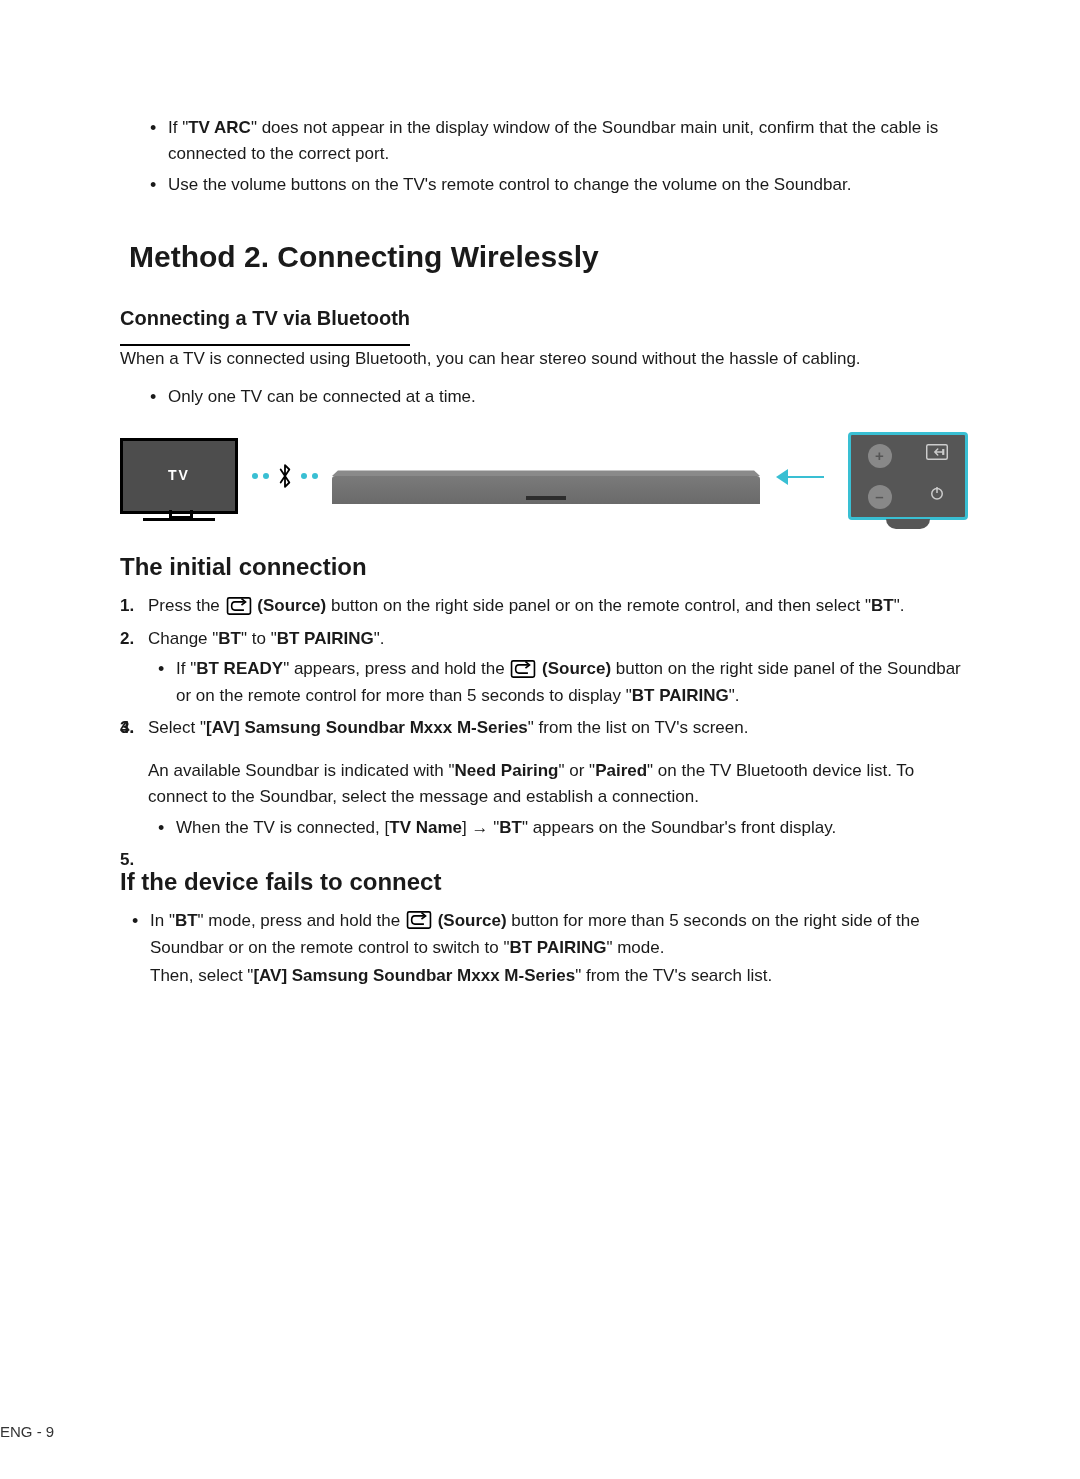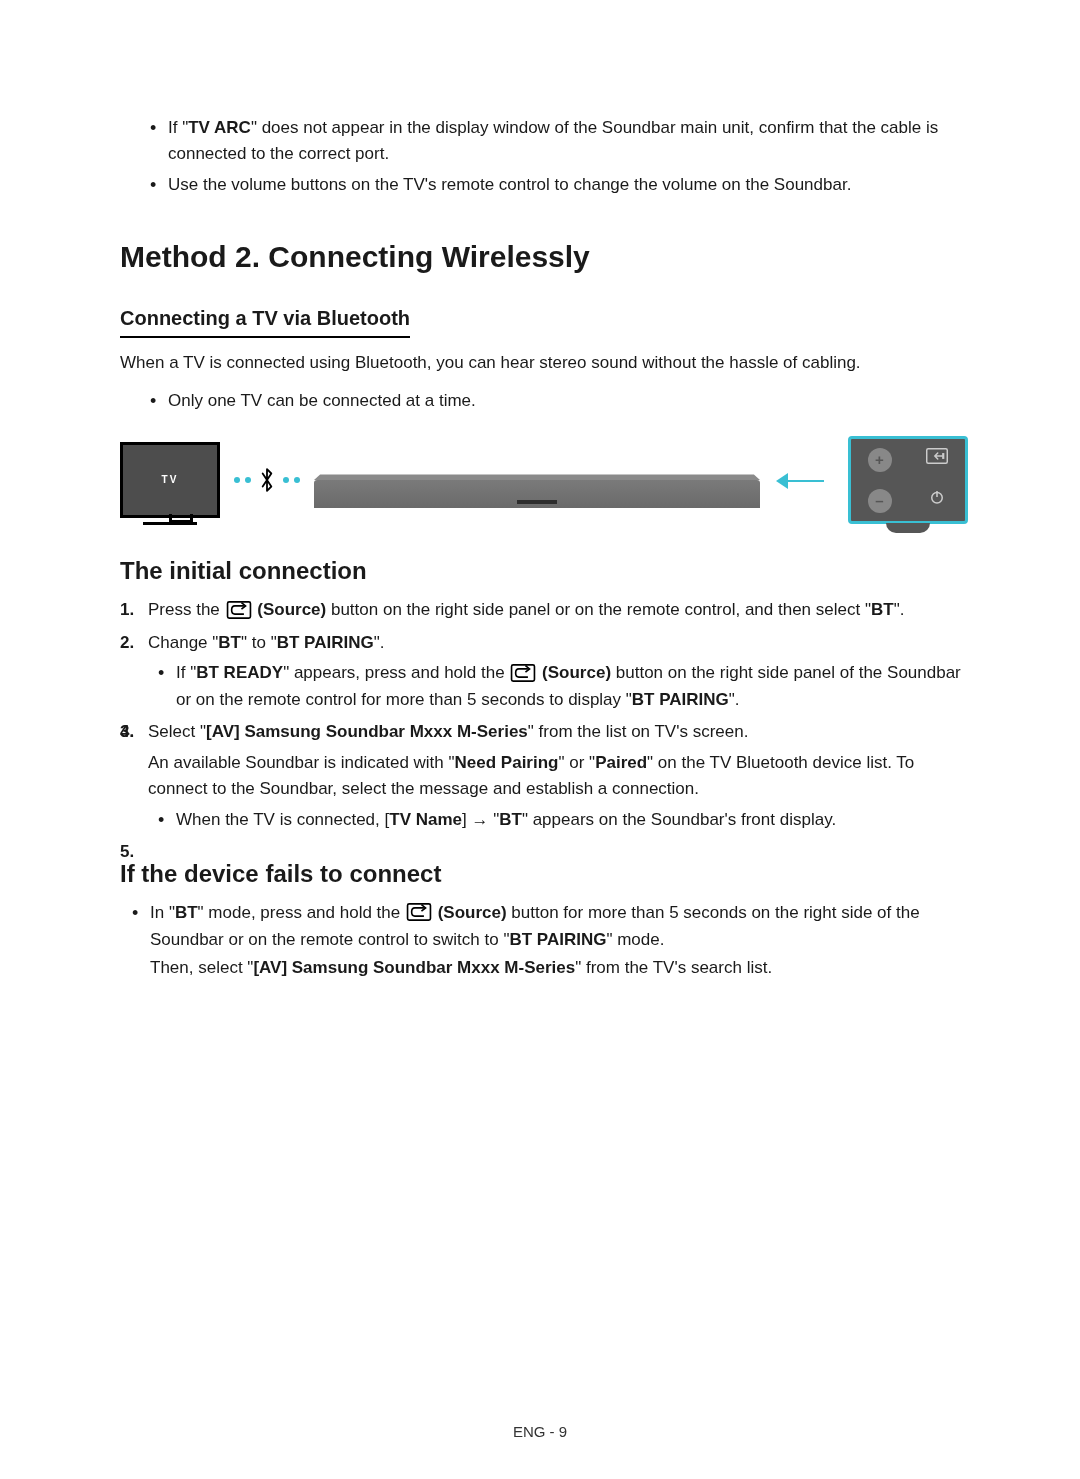--- a/index.html
+++ b/index.html
@@ -17,39 +17,39 @@
   b { font-weight: 700; }
 
   .bullet-list { list-style: none; padding-left: 48px; }
   .bullet-list li { position: relative; margin-bottom: 4px; }
   .bullet-list li::before {
     content: "•"; position: absolute; left: -18px; top: 0;
     font-size: 18px;
   }
 
   h2.method {
-    font-size: 30px; font-weight: 700; margin-top: 36px; margin-bottom: 22px;
+    font-size: 30px; font-weight: 700; margin-top: 36px; margin-bottom: 22px; margin-left: 9px;
   }
 
   h3.sect {
     font-size: 20px; font-weight: 700;
     border-bottom: 2px solid #000; display: inline-block;
-    padding-bottom: 2px; margin-bottom: 12px;
+    padding-bottom: 10px; margin-bottom: 0;
   }
 
   p.intro { margin-bottom: 12px; }
 
   .diagram {
     margin: 22px 0 28px 0;
     display: flex; align-items: center; gap: 14px;
   }
   .tv {
-    width: 100px; height: 76px; border: 3px solid #000;
+    width: 118px; height: 76px; border: 3px solid #000;
     background: #4d4d4d; display: flex; align-items: center; justify-content: center;
-    color: #fff; font-size: 10px; font-weight: 700; letter-spacing: 2px; position: relative;
+    color: #fff; font-size: 14px; font-weight: 700; letter-spacing: 2px; position: relative;
   }
   .tv::after {
     content: ""; position: absolute; bottom: -10px; left: 20px; right: 20px;
     height: 4px; border-bottom: 3px solid #000;
   }
   .tv::before {
     content: ""; position: absolute; bottom: -8px; left: 46px; width: 18px; height: 6px;
     border-left: 3px solid #000; border-right: 3px solid #000; border-bottom: 3px solid #000;
   }
   .bt-dots { display: flex; align-items: center; gap: 5px; }
@@ -120,21 +120,21 @@
 
   .fails { margin-top: 22px; }
   .fails-list { list-style:none; padding-left: 30px; margin-top: 6px; }
   .fails-list li { position:relative; margin-bottom: 6px; }
   .fails-list li::before {
     content:"•"; position:absolute; left:-18px; top:0; font-size:18px;
   }
   .fails-list li p { margin-bottom: 2px; }
 
   .pagenum {
-    position: absolute; bottom: 36px; left: 0; right: 0; text-align: center;
+    position: absolute; bottom: 36px; left: 0; right: 0; 
     font-size: 15px; color: #333;
   }
 </style>
 </head>
 <body>
 
 
 
 
 <ul class="bullet-list">
@@ -220,21 +220,21 @@
     </ul>
   </li>
 
   <li>
     <span class="num">3.</span>
   </li>
 
   <li>
     <span class="num">4.</span>
     <span>Select "</span><b>[AV] Samsung Soundbar Mxxx M-Series</b><span>" from the list on TV's screen.</span>
-    <div style="margin-top:4px">
+    <div style="margin-top:16px">
       <span>An available Soundbar is indicated with "</span><b>Need Pairing</b><span>" or "</span><b>Paired</b><span>" on the TV Bluetooth device list. To connect to the Soundbar, select the message and establish a connection.</span>
     </div>
     <ul class="sub-bullets">
       <li>
         <span>When the TV is connected, [</span><b>TV Name</b><span>] → "</span><b>BT</b><span>" appears on the Soundbar's front display.</span>
       </li>
     </ul>
   </li>
 
   <li>

